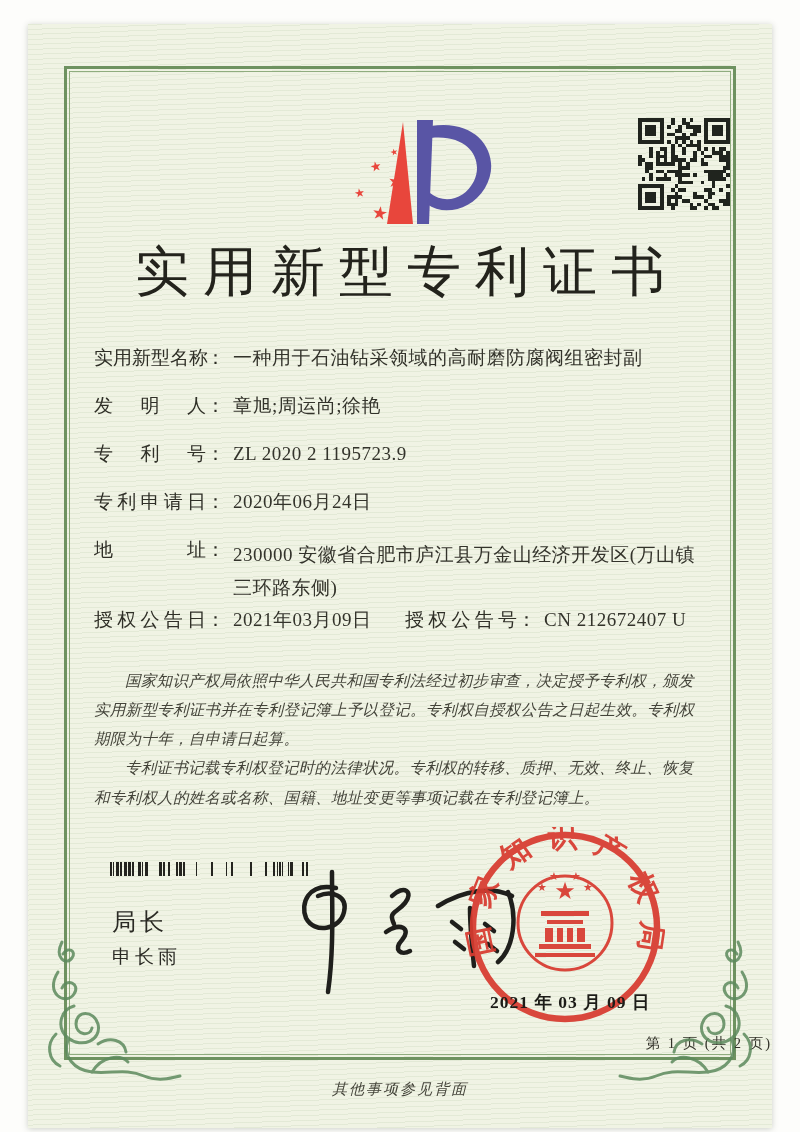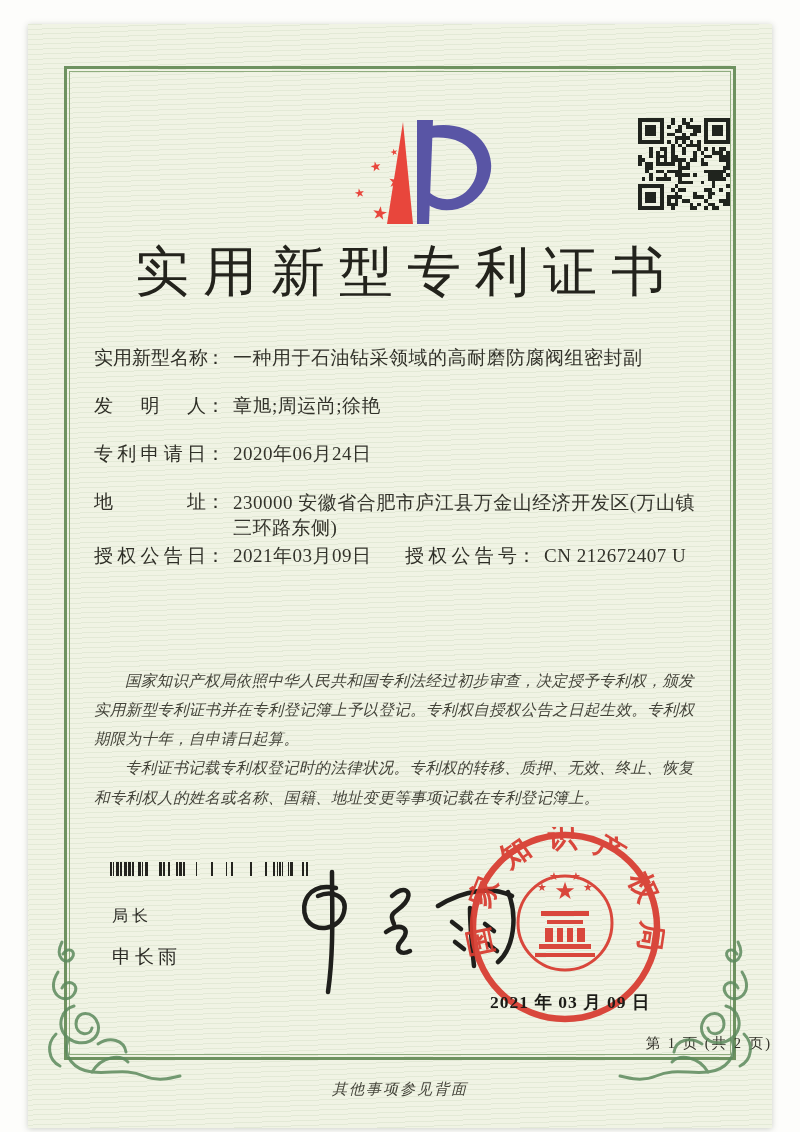--- a/index.html
+++ b/index.html
@@ -34,31 +34,31 @@
            color:#23231c; }
 
   
   .fields { position:absolute; left:66px; top:322px; width:620px; font-size:19px; }
   .frow { margin-bottom:24px; line-height:24px; white-space:nowrap; }
   .frow.addr { margin-bottom:4px; white-space:normal; }
   .flabel { display:inline-block; width:112px; text-align:justify; text-align-last:justify;
             vertical-align:top; color:#2f2f27; }
   .fcolon { display:inline-block; vertical-align:top; margin-right:8px; }
   .fvalue { display:inline-block; vertical-align:top; letter-spacing:.5px; color:#33332b; }
-  .frow.addr .fvalue { white-space:normal; width:478px; line-height:25px; }
+  .frow.addr .fvalue { white-space:normal; width:478px; line-height:33px; }
   .fvalue.gap { width:172px;font-family:Liberation Serif, serif; }
 
   .body-text { position:absolute; left:66px; top:642px; width:614px;
                font-size:15.5px; line-height:1.88; font-style:italic;
                color:#44443a; letter-spacing:.3px; }
   .body-text p { text-indent:2em; }
 
   .barcode { position:absolute; left:82px; top:838px; width:200px; height:14px; }
 
-  .sig-title { position:absolute; left:84px; top:882px; font-size:16px;
+  .sig-title { position:absolute; left:84px; top:882px; font-size:24px;
                font-family:Liberation Serif, serif;
                letter-spacing:4px; color:#2a2a24; }
   .sig-name  { position:absolute; left:84px; top:920px; font-size:19px;
                font-family:"Liberation Sans","DejaVu Sans",sans-serif;
                letter-spacing:4px; color:#2a2a24; }
 
   .signature { position:absolute; left:252px; top:842px; width:250px; height:140px; z-index:3; }
 
   .seal { position:absolute; left:437px; top:803px; width:200px; height:200px;
           z-index:5; opacity:.93; }
@@ -411,20 +411,23 @@
     <div class="title">实用新型专利证书</div>
 
     <div class="fields">
       <div class="frow">
         <span class="flabel">实用新型名称</span><span class="fcolon">：</span><span class="fvalue">一种用于石油钻采领域的高耐磨防腐阀组密封副</span>
       </div>
       <div class="frow">
         <span class="flabel">发明人</span><span class="fcolon">：</span><span class="fvalue">章旭;周运尚;徐艳</span>
       </div>
       <div class="frow">
+        <span class="flabel">专利号</span><span class="fcolon">：</span><span class="fvalue">ZL 2020 2 1195723.9</span>
+      </div>
+      <div class="frow">
         <span class="flabel">专利申请日</span><span class="fcolon">：</span><span class="fvalue">2020年06月24日</span>
       </div>
       <div class="frow addr">
         <span class="flabel">地址</span><span class="fcolon">：</span><span class="fvalue">230000 安徽省合肥市庐江县万金山经济开发区(万山镇三环路东侧)</span>
       </div>
       <div class="frow">
         <span class="flabel">授权公告日</span><span class="fcolon">：</span><span class="fvalue gap">2021年03月09日</span><span class="flabel">授权公告号</span><span class="fcolon">：</span><span class="fvalue">CN 212672407 U</span>
       </div>
     </div>
 

